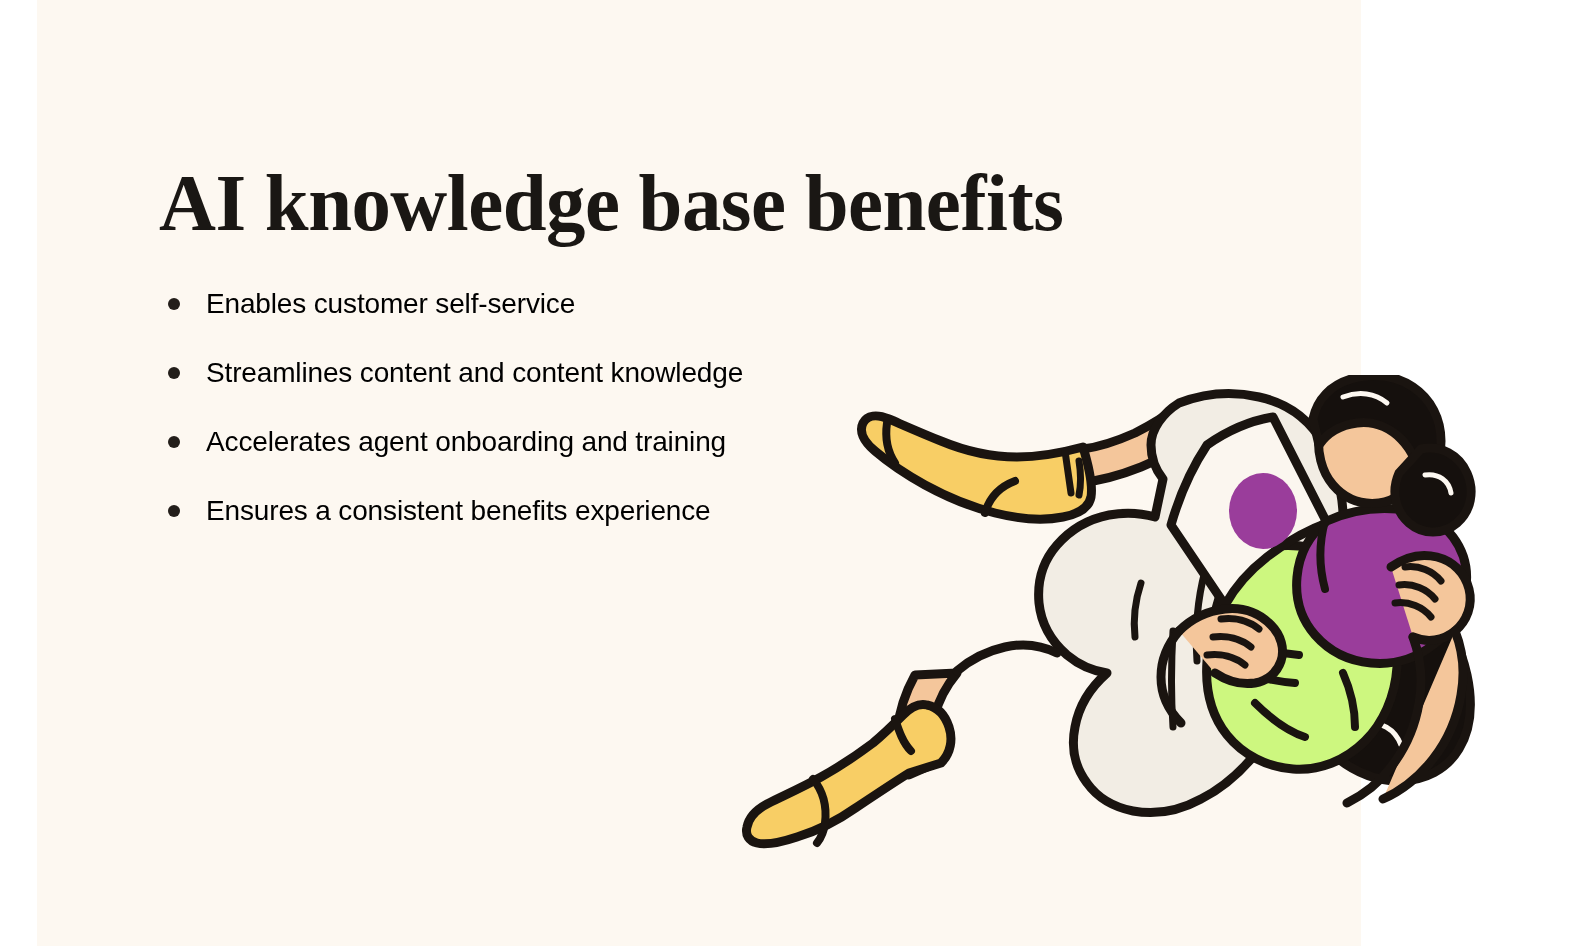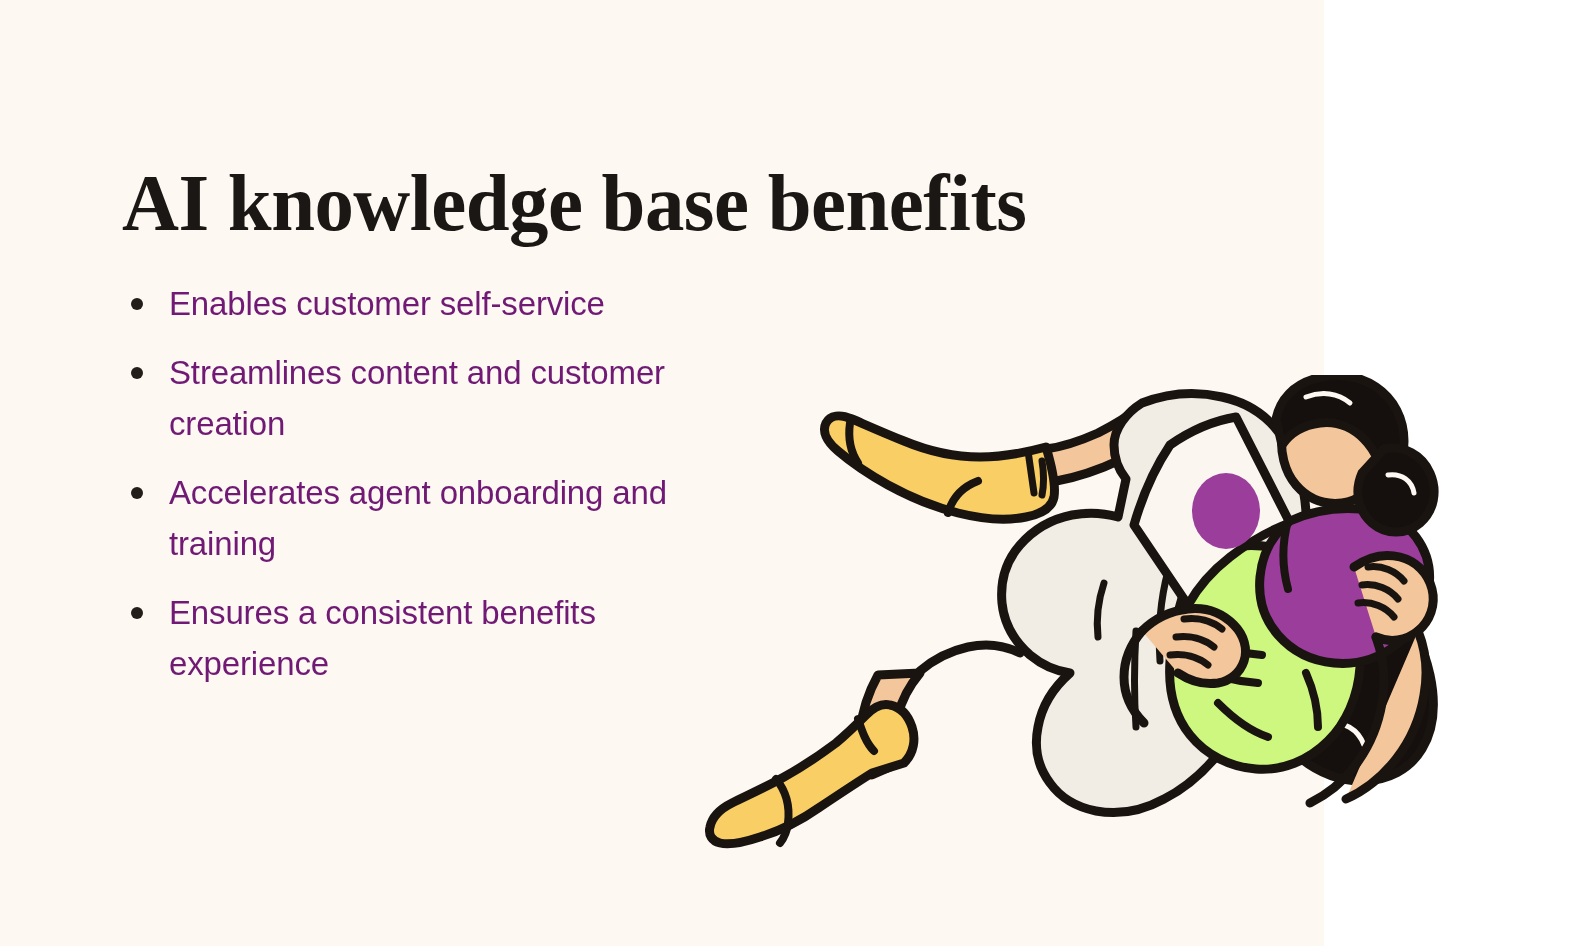--- a/index.html
+++ b/index.html
@@ -11,20 +11,21 @@
     height: 946px;
     overflow: hidden;
     font-family: "Liberation Sans", sans-serif;
   }
   #slide {
     position: relative;
     width: 1324px;
     height: 946px;
     background: #FDF8F1;
     box-sizing: border-box;
+    margin-left: 37px;
   }
 
   
   #left-column {
     position: absolute;
     left: 0;
     top: 0;
     width: 720px;
     height: 946px;
   }
@@ -52,22 +53,22 @@
     width: 600px;
     list-style: none;
     margin: 0;
     padding: 0;
   }
 
   .list-item {
     position: relative;
     padding-left: 47px;
     margin-bottom: 18px;
-    color: #701a75;
-    font-size: 33px;
+    color: #000000;
+    font-size: 28px;
     line-height: 51px;
     letter-spacing: -0.15px;
   }
   .list-item:last-child { margin-bottom: 0; }
 
   .bullet-dot {
     position: absolute;
     left: 9px;
     top: 20px;
     width: 12px;
@@ -103,21 +104,21 @@
 
     <h1 id="page-title">AI knowledge base benefits</h1>
 
     <ul id="benefits-list">
       <li class="list-item">
         <span class="bullet-dot"></span>
         <span class="list-item-label">Enables customer self-service</span>
       </li>
       <li class="list-item">
         <span class="bullet-dot"></span>
-        <span class="list-item-label">Streamlines content and customer creation</span>
+        <span class="list-item-label">Streamlines content and content knowledge</span>
       </li>
       <li class="list-item">
         <span class="bullet-dot"></span>
         <span class="list-item-label">Accelerates agent onboarding and training</span>
       </li>
       <li class="list-item">
         <span class="bullet-dot"></span>
         <span class="list-item-label">Ensures a consistent benefits experience</span>
       </li>
     </ul>

